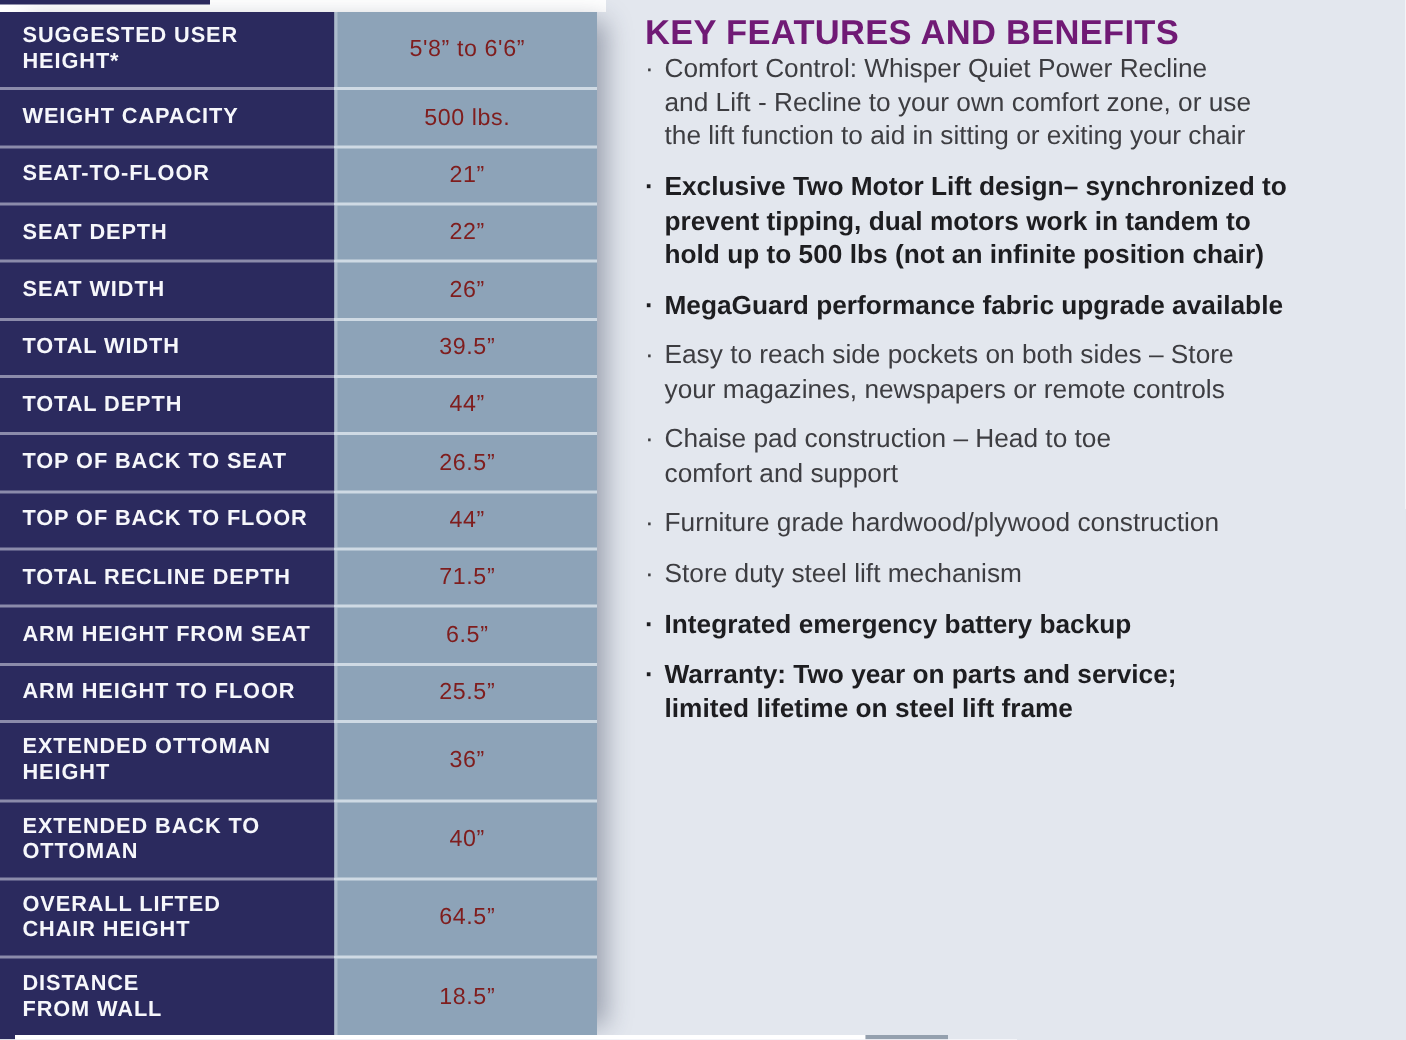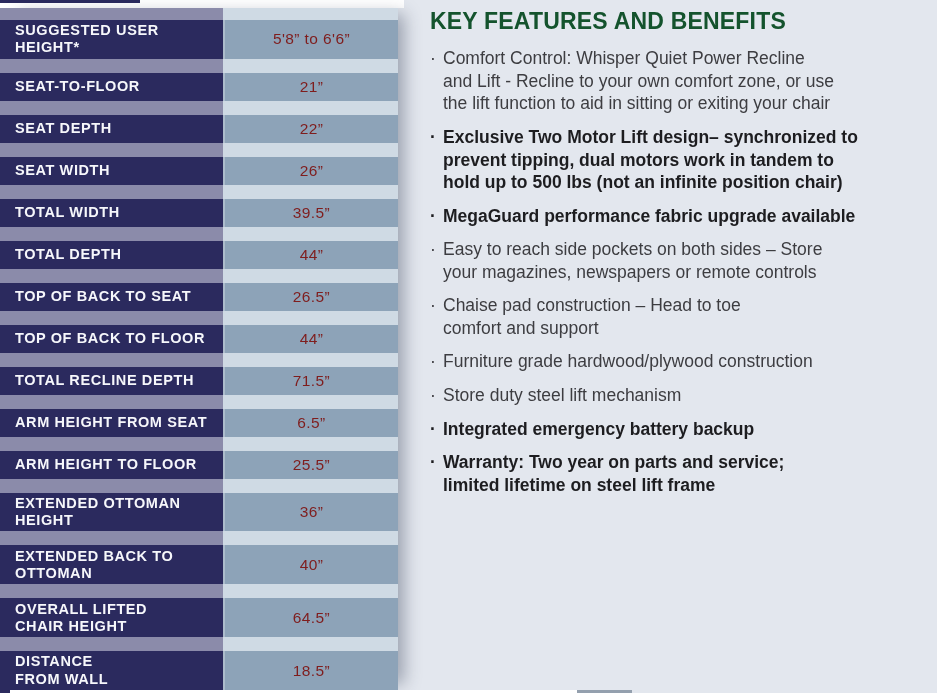--- a/index.html
+++ b/index.html
@@ -41,21 +41,21 @@
     position:absolute;left:577px;bottom:0;width:55px;height:3px;
     background:#94a0ae;
   }
   
   .spec-table{
     position:absolute;left:0;top:8px;width:398px;height:682px;
     display:flex;flex-direction:column;gap:2px;
     background:linear-gradient(90deg,var(--sep-navy) 0 223px,var(--sep-steel) 223px 100%);
     box-shadow:12px 0 16px -6px rgba(45,55,80,.40);
   }
-  .spec-row{display:flex;min-height:0;margin-top:12px;}
+  .spec-row{display:flex;min-height:0;}
   .spec-label{
     width:223px;flex:0 0 223px;
     background:var(--navy);
     color:#f6f7fb;
     display:flex;align-items:center;
     padding:2px 10px 2px 15px;
     font-size:14.5px;font-weight:700;letter-spacing:.6px;
     line-height:1.18;
     white-space:pre-line;
     text-transform:uppercase;
@@ -67,23 +67,22 @@
     color:#7f1d1d;
     display:flex;align-items:center;justify-content:center;
     font-size:15.5px;letter-spacing:.4px;font-weight:400;
     text-align:center;
   }
   
   .features{
     position:absolute;left:430px;top:9px;width:497px;
   }
   .features-title{
-    font-size:23px;font-weight:700;color:#14532d;
+    font-size:23px;font-weight:700;color:#701a75;
     letter-spacing:.2px;line-height:1.1;
-    margin-bottom:13px;
   }
   .feature-item{
     display:flex;align-items:flex-start;
     margin-bottom:11px;
     font-size:17.5px;line-height:1.29;
     color:var(--text-regular);
   }
   .feature-item.bold{
     font-weight:700;color:var(--text-bold);
   }
@@ -105,20 +104,24 @@
     <div class="top-chip"></div>
   </div>
 
   <div class="spec-table" id="spec-table">
       <div class="spec-row" style="flex: 50 50 0px;">
         <div class="spec-label">SUGGESTED USER
 HEIGHT*</div>
         <div class="spec-value">5'8” to 6'6”</div>
       </div>
       <div class="spec-row" style="flex: 36 36 0px;">
+        <div class="spec-label">WEIGHT CAPACITY</div>
+        <div class="spec-value">500 lbs.</div>
+      </div>
+      <div class="spec-row" style="flex: 36 36 0px;">
         <div class="spec-label">SEAT-TO-FLOOR</div>
         <div class="spec-value">21”</div>
       </div>
       <div class="spec-row" style="flex: 36 36 0px;">
         <div class="spec-label">SEAT DEPTH</div>
         <div class="spec-value">22”</div>
       </div>
       <div class="spec-row" style="flex: 36 36 0px;">
         <div class="spec-label">SEAT WIDTH</div>
         <div class="spec-value">26”</div>

